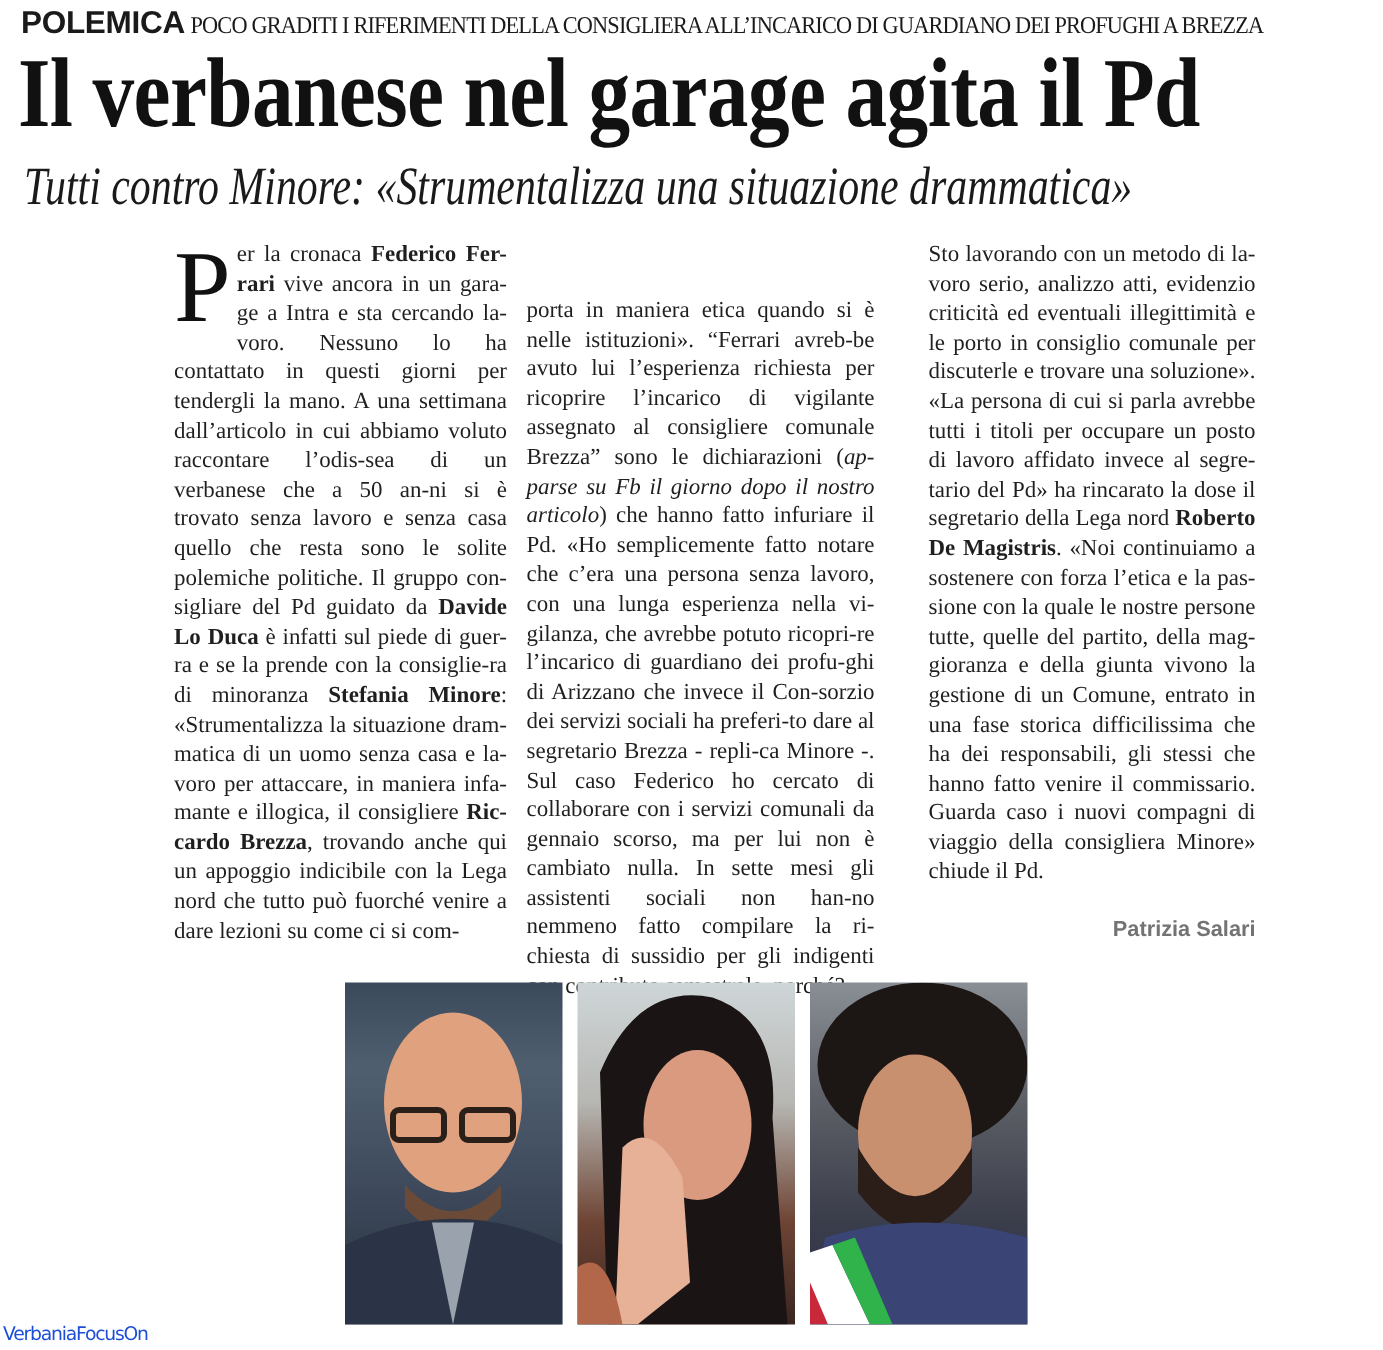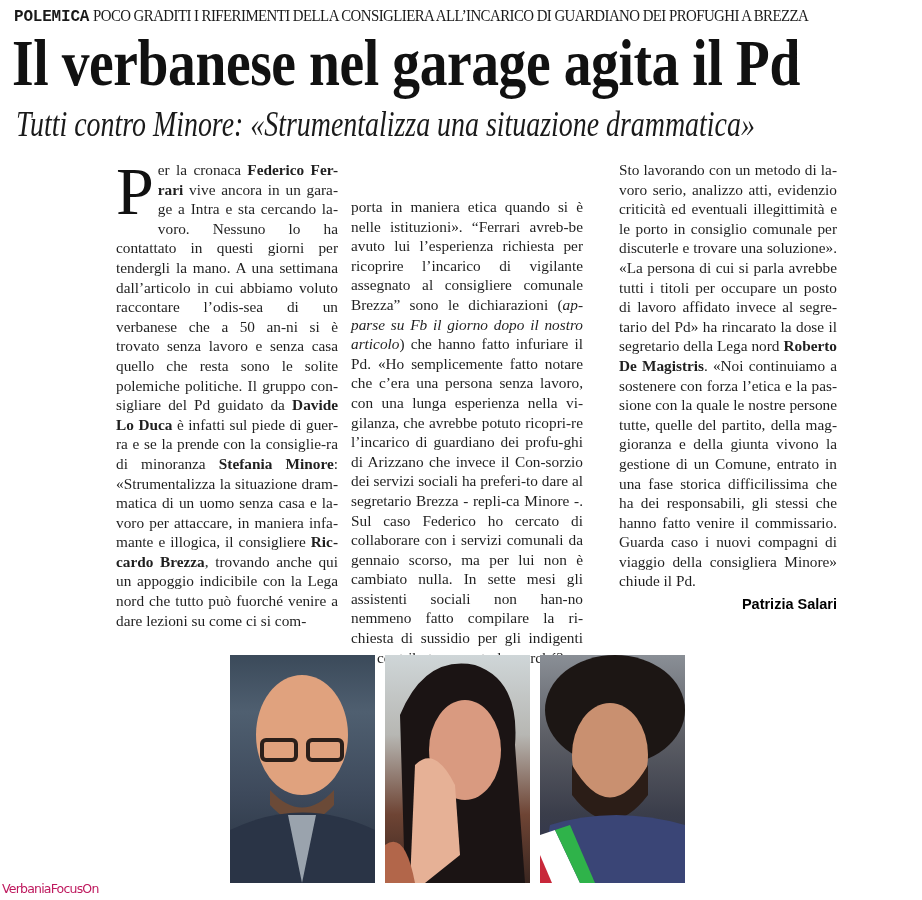--- a/index.html
+++ b/index.html
@@ -1,34 +1,34 @@
 <!DOCTYPE html>
 <html><head>
 <meta charset="utf-8">
 <style>
   html, body { margin: 0; padding: 0; background: #ffffff; }
   body { width: 922px; height: 900px; position: relative; overflow: hidden; color: #1a1a1a; }
   .kicker { position: absolute; left: 14px; top: 6px; white-space: nowrap; font-size: 16px; line-height: 20px; }
-  .kicker .tag { font-family: Liberation Mono, monospace; font-weight: bold; font-size: 16px; letter-spacing: -0.2px; }
+  .kicker .tag { font-family: Liberation Sans, sans-serif; font-weight: bold; font-size: 21px; letter-spacing: -0.2px; }
   .kicker .txt { font-family: "Liberation Serif", serif; font-size: 16px; letter-spacing: -0.6px; transform: scaleX(0.93); display: inline-block; transform-origin: left; }
   .headline { position: absolute; left: 12px; top: 28px; white-space: nowrap; font-family: "Liberation Serif", serif; font-weight: bold; font-size: 66px; line-height: 70px; letter-spacing: -0.5px; transform: scaleX(0.842); transform-origin: left top; color: #111; }
   .subhead { position: absolute; left: 16px; top: 104px; white-space: nowrap; font-family: "Liberation Serif", serif; font-style: italic; font-size: 36px; line-height: 40px; transform: scaleX(0.775); transform-origin: left top; color: #1a1a1a; }
   .col { position: absolute; top: 160px; font-family: "Liberation Serif", serif; font-size: 15.3px; line-height: 19.6px; text-align: justify; hyphens: manual; color: #1f1f1f; }
   .col p { margin: 0; }
   .c1 { left: 116px; width: 222px; }
   .c2 { left: 351px; width: 232px; margin-top: 37px; }
   .c3 { left: 619px; width: 218px; }
   .dropcap { float: left; font-family: "Liberation Serif", serif; font-size: 68px; line-height: 58px; margin: 2px 4px 0 0; color: #111; }
-  .byline { display: block; text-align: right; font-family: "Liberation Sans", sans-serif; font-weight: bold; font-size: 14.5px; margin-top: 4px; color: #000000; }
+  .byline { display: block; text-align: right; font-family: "Liberation Sans", sans-serif; font-weight: bold; font-size: 14.5px; margin-top: 20px; color: #737373; }
   b { font-weight: bold; }
   .photo { position: absolute; top: 655px; width: 145px; height: 228px; overflow: hidden; }
   .p1 { left: 230px; background: linear-gradient(180deg, #3b4a5a 0%, #4f5f70 25%, #3e4a5c 60%, #26303e 100%); }
   .p2 { left: 385px; background: linear-gradient(180deg, #cfd6d8 0%, #b7b7b3 35%, #6e4434 70%, #3a2620 100%); }
   .p3 { left: 540px; background: linear-gradient(180deg, #8a8f96 0%, #5d5f66 35%, #3a3d4a 70%, #2b3150 100%); }
-  .watermark { position: absolute; left: 2px; top: 881px; font-family: "DejaVu Sans", sans-serif; font-size: 12.5px; letter-spacing: -0.8px; color: #be185d; }
+  .watermark { position: absolute; left: 2px; top: 881px; font-family: "DejaVu Sans", sans-serif; font-size: 12.5px; letter-spacing: -0.8px; color: #1d4ed8; }
 </style>
 </head>
 <body>
 
 <div class="kicker">
   <span class="tag">POLEMICA</span>
   <span class="txt">POCO GRADITI I RIFERIMENTI DELLA CONSIGLIERA ALL’INCARICO DI GUARDIANO DEI PROFUGHI A BREZZA</span>
 </div>
 
 <div class="headline">Il verbanese nel garage agita il Pd</div>

